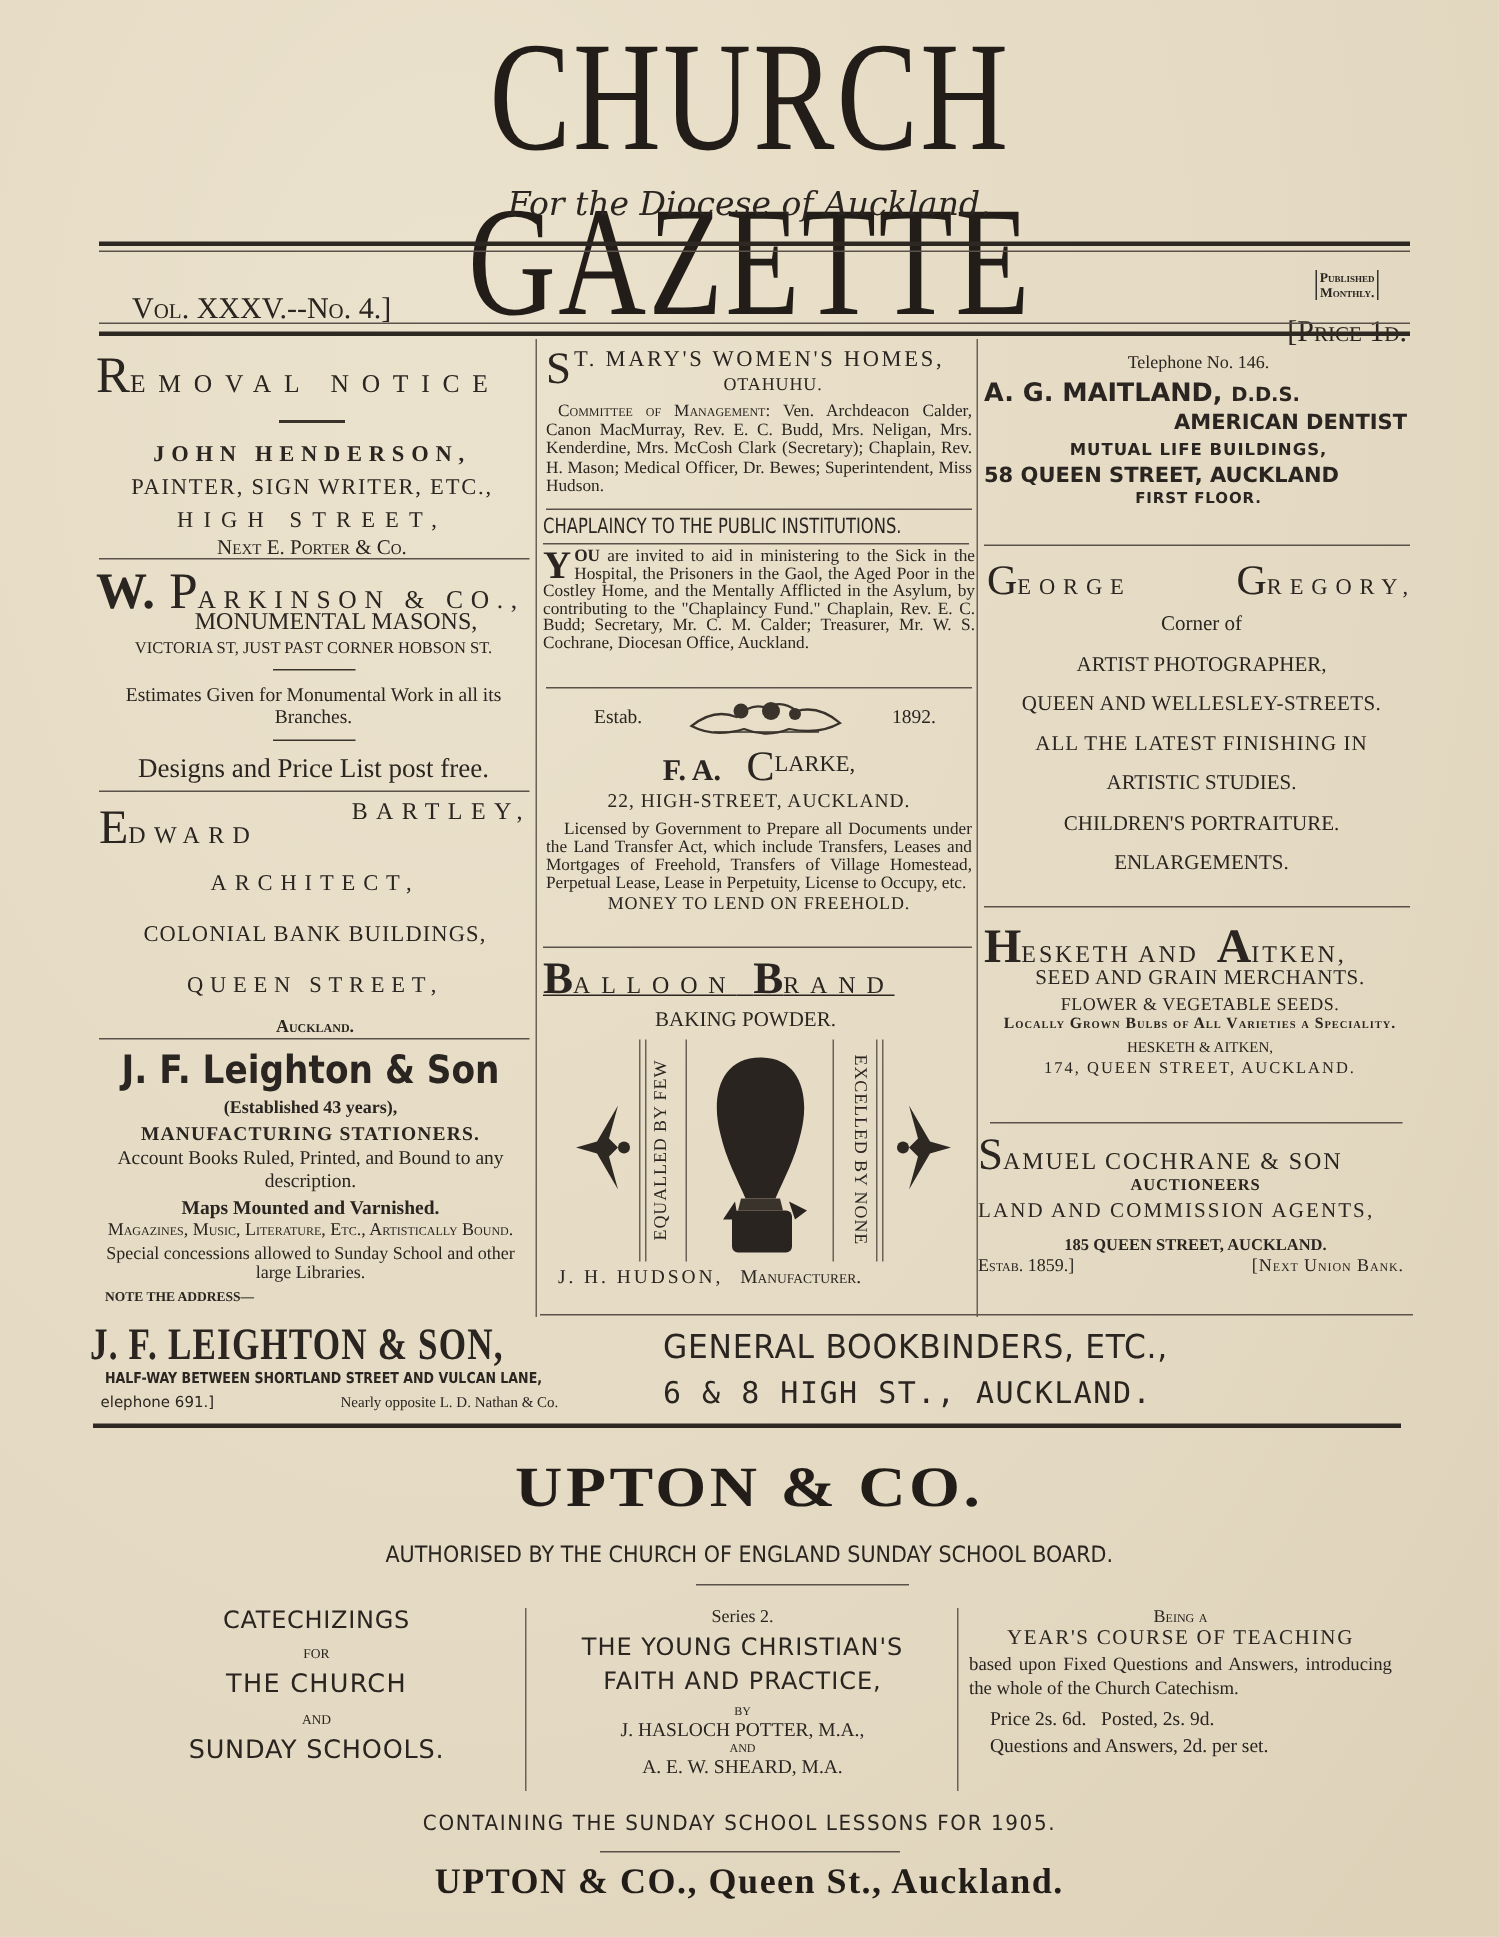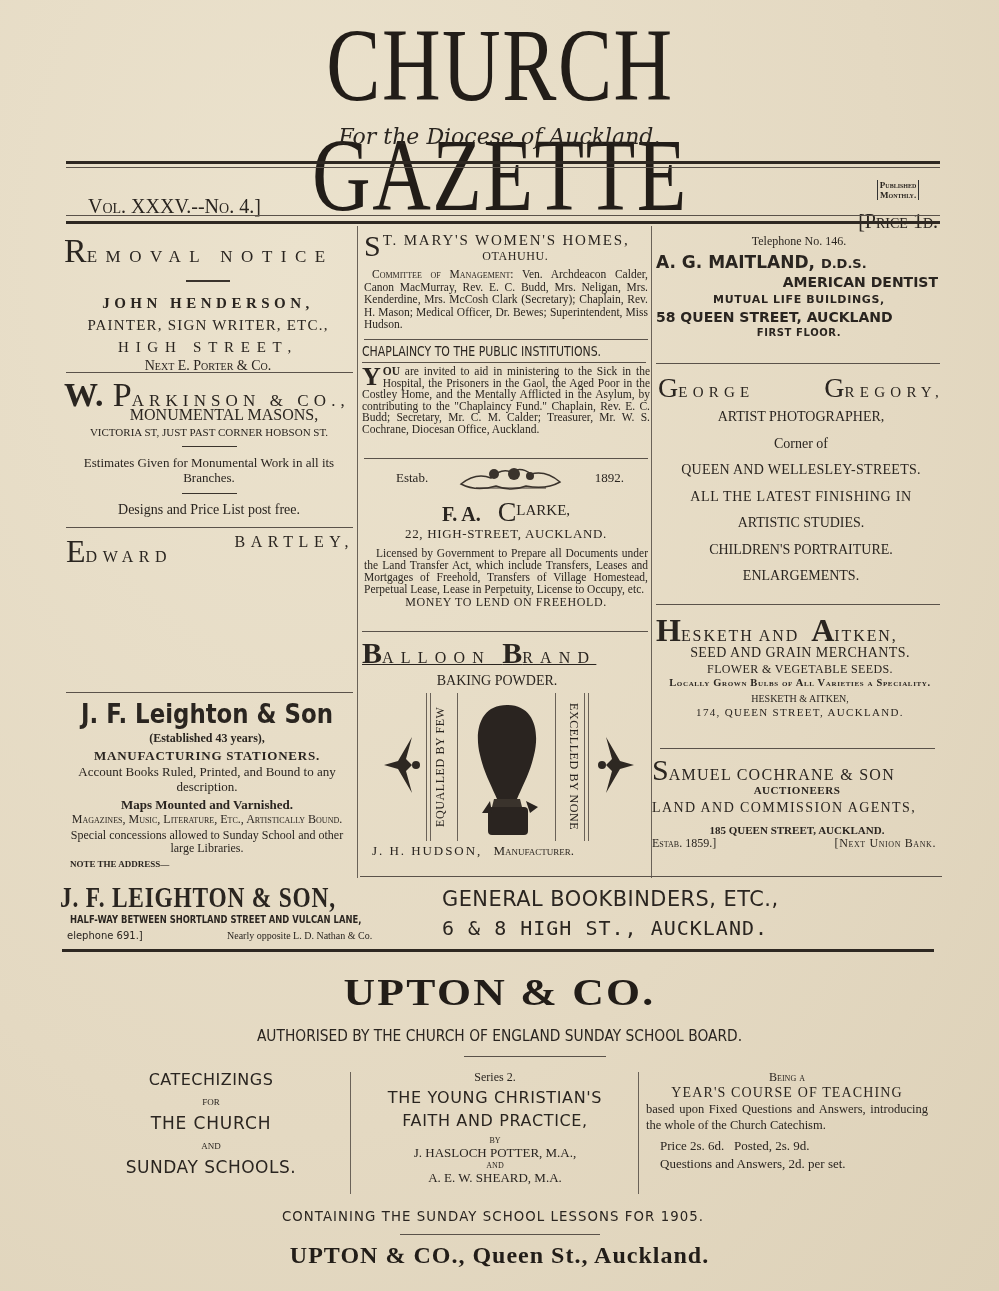--- a/index.html
+++ b/index.html
@@ -71,28 +71,34 @@
 <div class="abs" style="left:64px; top:376px; width:290px;">
   <div class="serif" style="white-space:nowrap; font-size:17px; letter-spacing:0.3em;">
     <span style="font-size:34px; font-weight:bold; letter-spacing:0;">W.</span>
     <span style="font-size:34px; letter-spacing:0;">P</span><span>ARKINSON &amp; CO.,</span>
   </div>
   <div class="c serif" style="font-size:16px; margin-top:-8px; padding-left:30px;">MONUMENTAL MASONS,</div>
   <div class="c serif" style="font-size:11px; margin-top:2px; white-space:nowrap;">VICTORIA ST, JUST PAST CORNER HOBSON ST.</div>
   <div style="width:55px; height:1px; background:#3a332c; margin:8px auto;"></div>
   <div class="c serif" style="font-size:13px; line-height:15px;">Estimates Given for Monumental Work in all its Branches.</div>
   <div style="width:55px; height:1px; background:#3a332c; margin:8px auto;"></div>
-  <div class="c serif" style="font-size:14px;">Designs and Price List post free.</div>
+  <div class="c serif" style="font-size:18px;">Designs and Price List post free.</div>
 </div>
 <div class="rule thin" style="left:66px; top:527px; width:287px;"></div>
 
 <div class="abs" style="left:66px; top:533px; width:288px;">
   <div class="serif" style="font-size:16px; white-space:nowrap; display:flex; justify-content:space-between; letter-spacing:0.35em;">
     <span><span style="font-size:32px; letter-spacing:0;">E</span><span>DWARD</span></span>
     <span>BARTLEY,</span>
+  </div>
+  <div class="c serif" style="font-size:15px; line-height:34px; margin-top:2px;">
+    <div style="letter-spacing:0.35em;">ARCHITECT,</div>
+    <div style="letter-spacing:0.05em;">COLONIAL BANK BUILDINGS,</div>
+    <div style="letter-spacing:0.3em;">QUEEN STREET,</div>
+    <div class="sc" style="font-size:12px; line-height:20px; font-weight:bold;">Auckland.</div>
   </div>
 </div>
 <div class="rule thin" style="left:66px; top:692px; width:287px;"></div>
 
 <div class="abs" style="left:60px; top:699px; width:294px;">
   <div class="c dsans b" style="font-size:26px; transform:scaleX(0.88); white-space:nowrap;">J. F. Leighton &amp; Son</div>
   <div class="c serif b" style="font-size:12px; margin-top:2px;">(Established 43 years),</div>
   <div class="c serif b" style="font-size:13px; letter-spacing:0.06em; margin-top:2px;">MANUFACTURING STATIONERS.</div>
   <div class="c serif" style="font-size:13px; line-height:15px;">Account Books Ruled, Printed, and Bound to any description.</div>
   <div class="c serif b" style="font-size:13px; margin-top:3px;">Maps Mounted and Varnished.</div>
@@ -193,22 +199,22 @@
   <div class="c dsans b" style="font-size:10px; letter-spacing:0.06em; margin-top:2px;">FIRST FLOOR.</div>
 </div>
 <div class="rule thin" style="left:656px; top:363px; width:284px;"></div>
 
 <div class="abs" style="left:658px; top:372px; width:286px;">
   <div class="serif" style="font-size:15px; letter-spacing:0.35em; white-space:nowrap; display:flex; justify-content:space-between;">
     <span><span style="font-size:28px; letter-spacing:0;">G</span><span>EORGE</span></span>
     <span><span style="font-size:28px; letter-spacing:0;">G</span><span>REGORY,</span></span>
   </div>
   <div class="c serif" style="font-size:14px; line-height:26.5px;">
+    <div>Corner of</div>
     <div>ARTIST PHOTOGRAPHER,</div>
-    <div>Corner of</div>
     <div style="white-space:nowrap; letter-spacing:0.02em;">QUEEN AND WELLESLEY-STREETS.</div>
     <div style="letter-spacing:0.05em;">ALL THE LATEST FINISHING IN</div>
     <div>ARTISTIC STUDIES.</div>
     <div>CHILDREN'S PORTRAITURE.</div>
     <div>ENLARGEMENTS.</div>
   </div>
 </div>
 <div class="rule thin" style="left:656px; top:604px; width:284px;"></div>
 
 <div class="abs" style="left:656px; top:612px; width:288px;">

